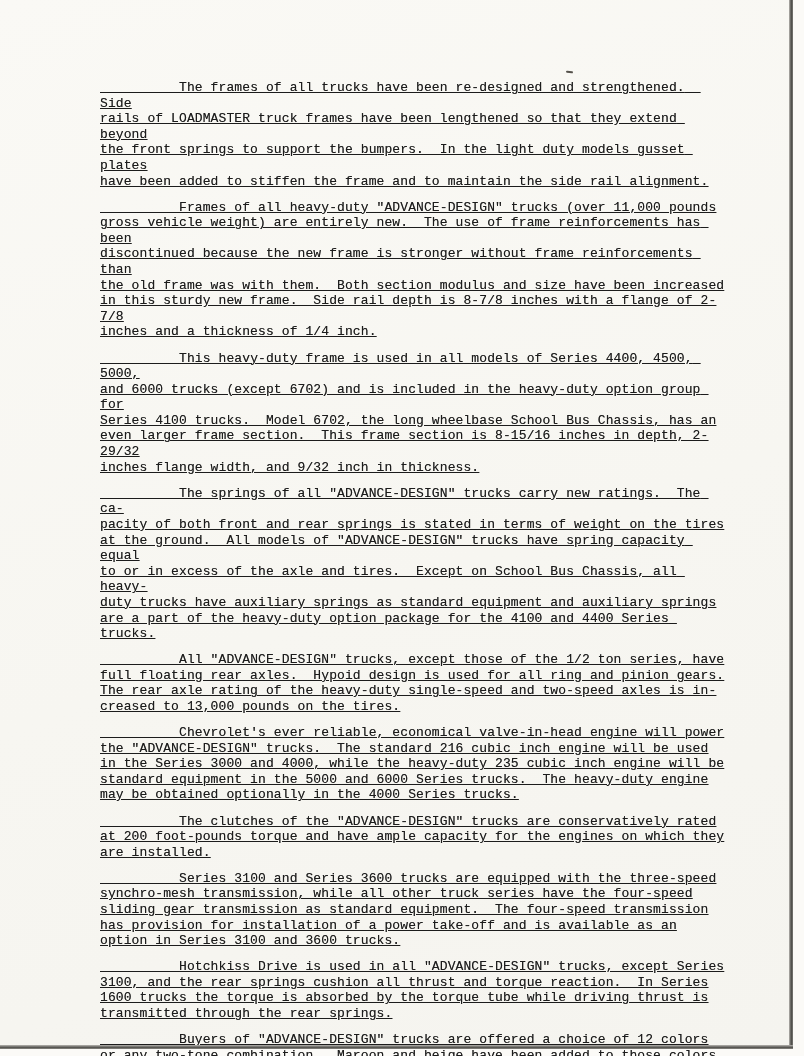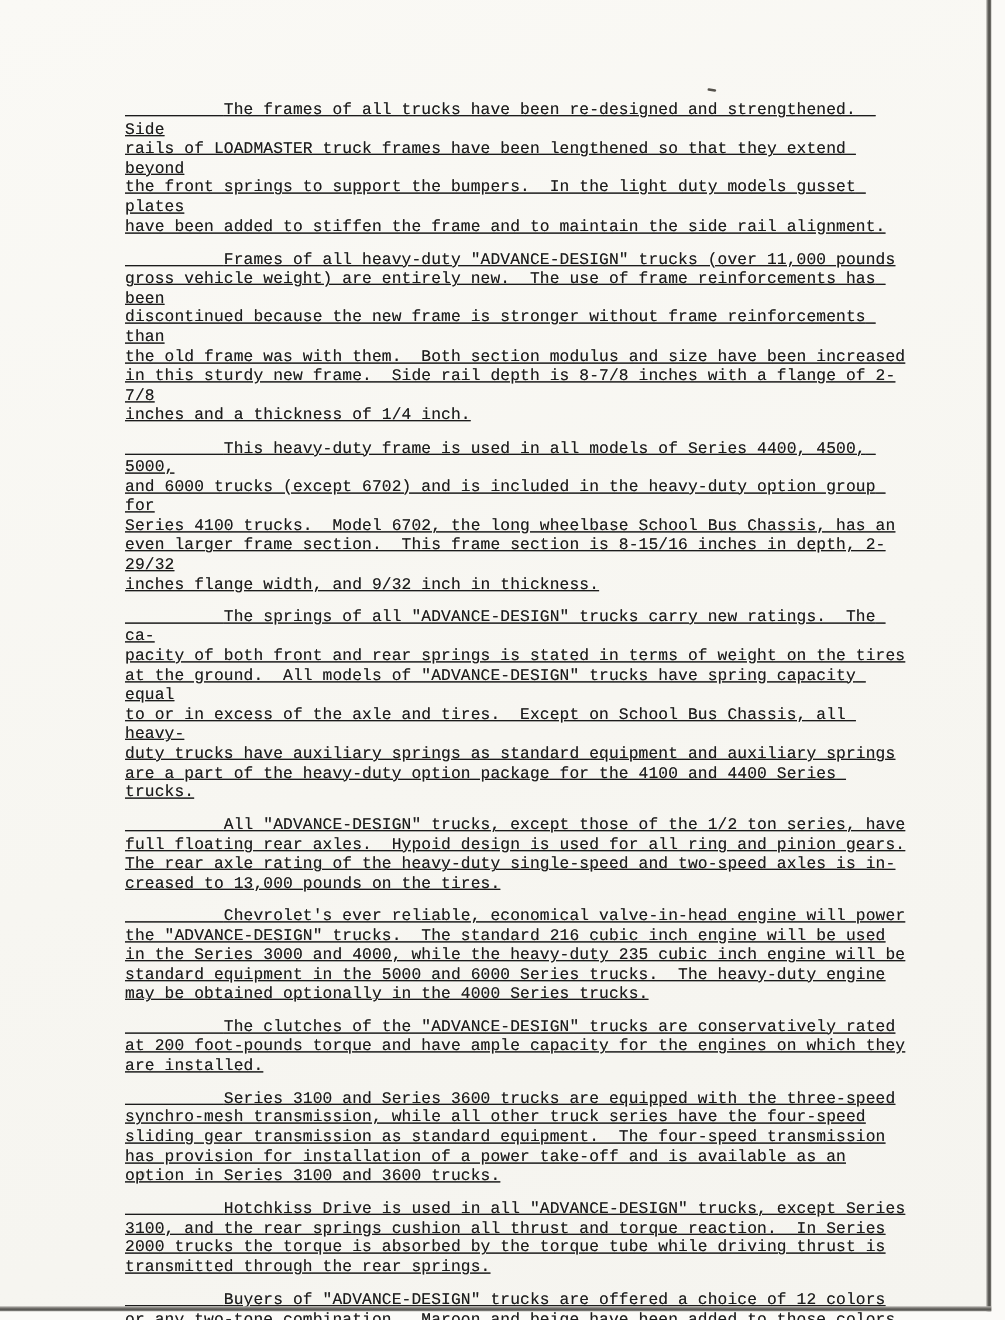--- a/index.html
+++ b/index.html
@@ -114,21 +114,21 @@
     <p class="para">          The clutches of the "ADVANCE-DESIGN" trucks are conservatively rated
 at 200 foot-pounds torque and have ample capacity for the engines on which they
 are installed.</p>
     <p class="para">          Series 3100 and Series 3600 trucks are equipped with the three-speed
 synchro-mesh transmission, while all other truck series have the four-speed
 sliding gear transmission as standard equipment.  The four-speed transmission
 has provision for installation of a power take-off and is available as an
 option in Series 3100 and 3600 trucks.</p>
     <p class="para">          Hotchkiss Drive is used in all "ADVANCE-DESIGN" trucks, except Series
 3100, and the rear springs cushion all thrust and torque reaction.  In Series
-2000 trucks the torque is absorbed by the torque tube while driving thrust is
+1600 trucks the torque is absorbed by the torque tube while driving thrust is
 transmitted through the rear springs.</p>
     <p class="para">          Buyers of "ADVANCE-DESIGN" trucks are offered a choice of 12 colors
 or any two-tone combination.  Maroon and beige have been added to those colors
 formerly offered.</p>
   </div>
 </div>
 <div class="page-edge-right"></div>
 <div class="page-edge-bottom"></div>
 
 </body></html>

